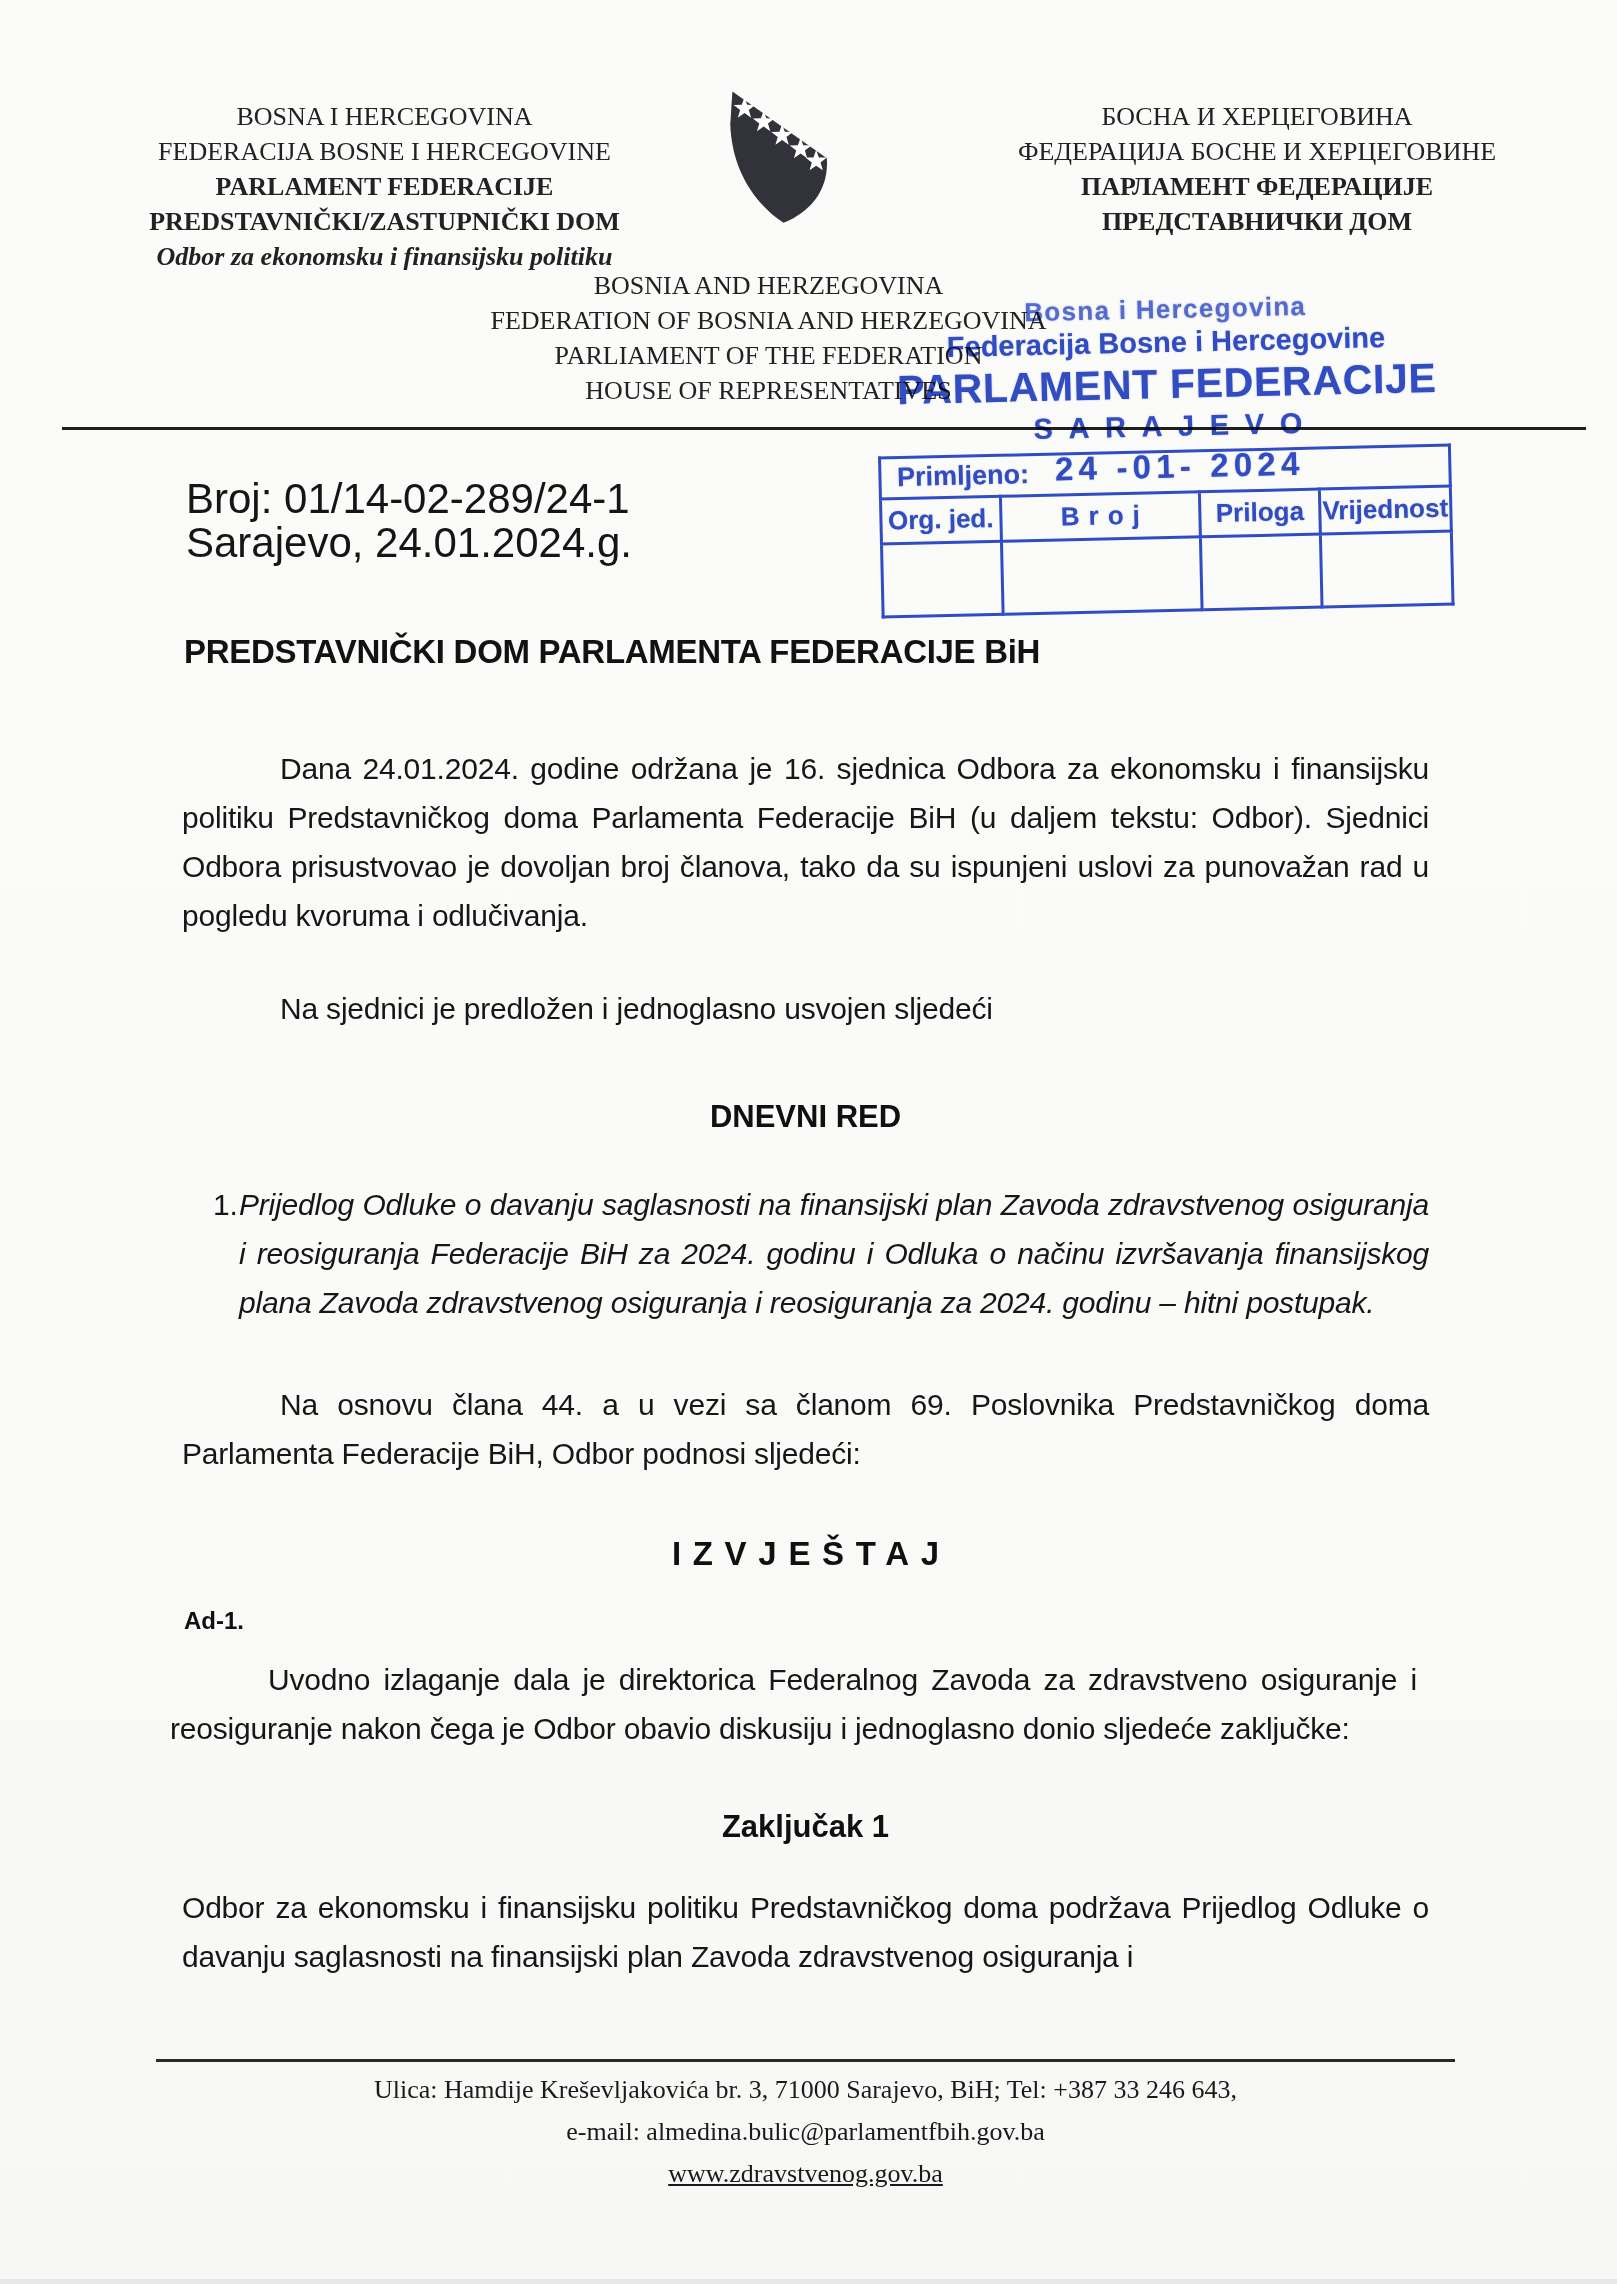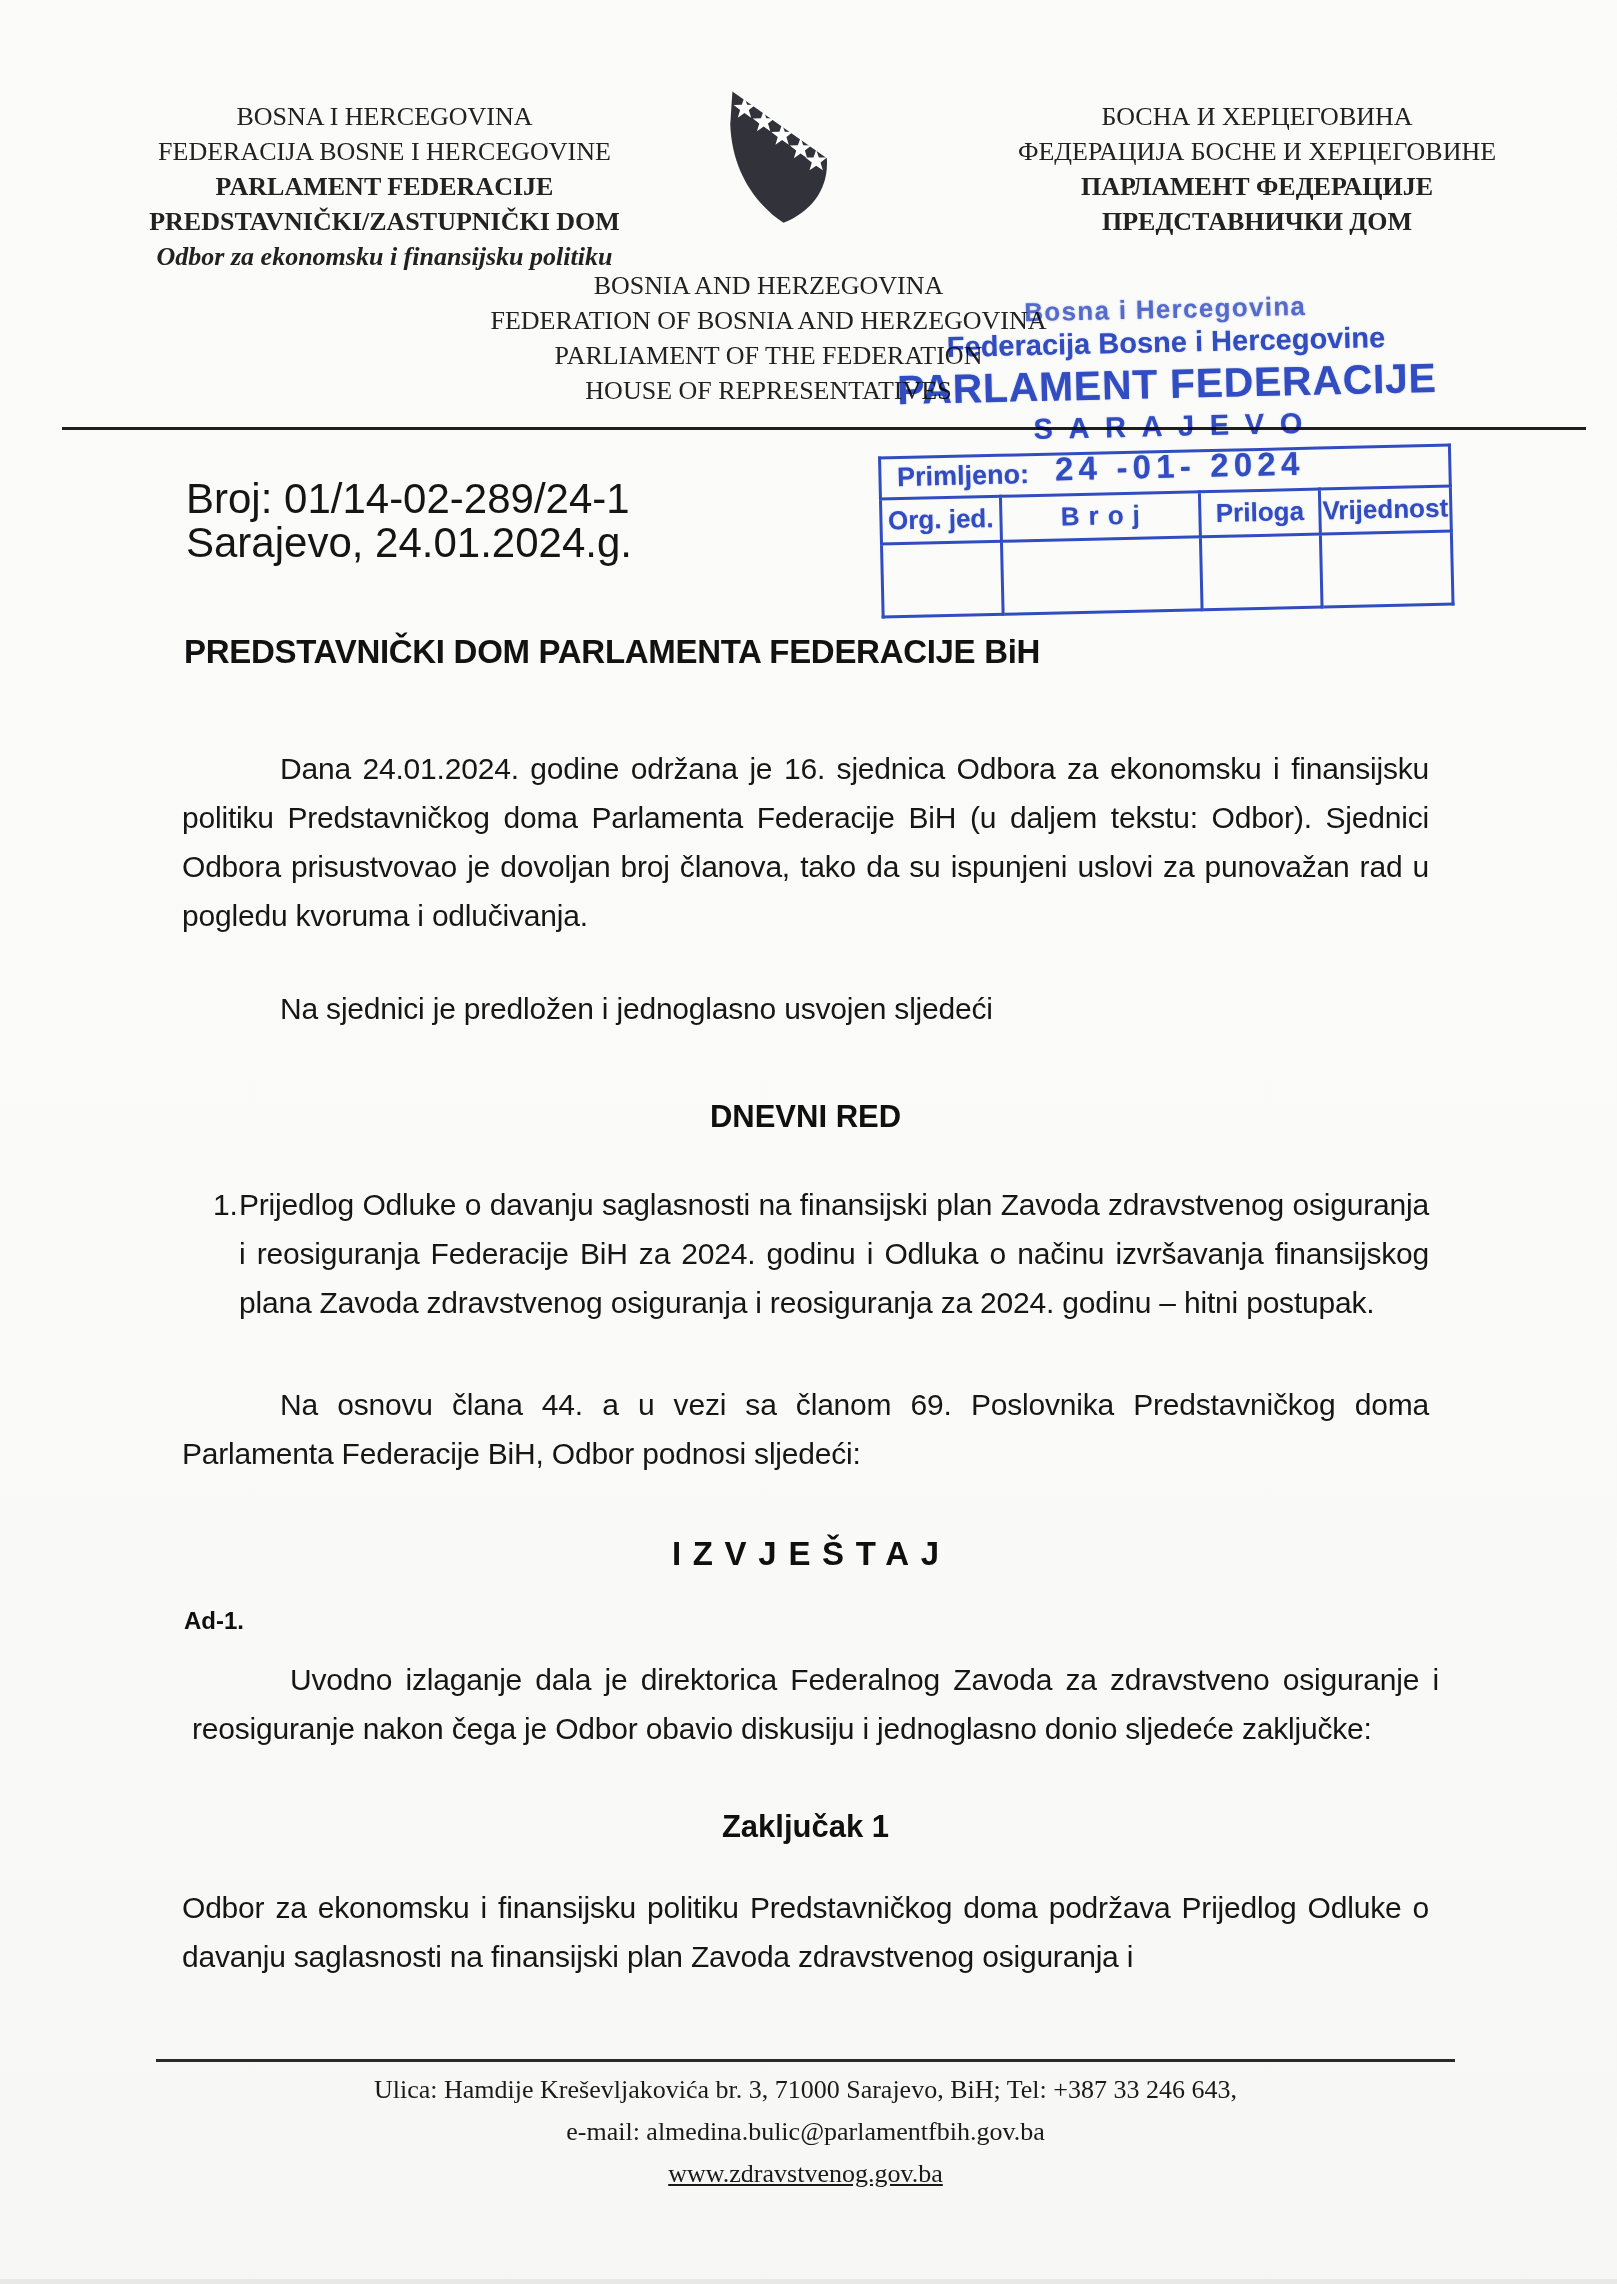--- a/index.html
+++ b/index.html
@@ -61,25 +61,25 @@
   .addressee{left:184px;top:633px;font-size:33px;font-weight:bold;letter-spacing:-0.3px;color:#121212;}
   .bodytxt{font-size:30px;line-height:49px;letter-spacing:-0.2px;color:#161616;}
   .just{text-align:justify;}
   .ind{text-indent:98px;}
   .p1{left:182px;top:744px;width:1247px;}
   .p2{left:182px;top:984px;width:1247px;}
   .head-c{font-size:31px;font-weight:bold;text-align:center;color:#101010;}
   .dnevni{left:182px;top:1099px;width:1247px;}
   .agenda{left:182px;top:1180px;width:1247px;display:flex;}
   .agenda .num{width:57px;flex:0 0 57px;padding-left:31px;box-sizing:border-box;}
-  .agenda .itxt{flex:1;}
+  .agenda .itxt{flex:1;font-style:italic;}
   .p3{left:182px;top:1380px;width:1247px;}
   .izv{left:182px;top:1535px;width:1247px;font-size:33px;letter-spacing:11.7px;text-indent:11.7px;}
   .ad1{left:184px;top:1607px;font-size:24px;font-weight:bold;color:#101010;}
-  .p4{left:192px;top:1655px;width:1247px;}
+  .p4{left:170px;top:1655px;width:1247px;}
   .zak{left:182px;top:1809px;width:1247px;}
   .p5{left:182px;top:1883px;width:1247px;}
   
   .rule-bottom{left:156px;top:2059px;width:1299px;height:2.6px;background:#2a2a2a;}
   .footer{left:156px;top:2069px;width:1299px;text-align:center;font-size:26px;line-height:42px;color:#1a1a1a;}
   .footer .url{text-decoration:underline;}
 </style>
 </head>
 <body>
 

